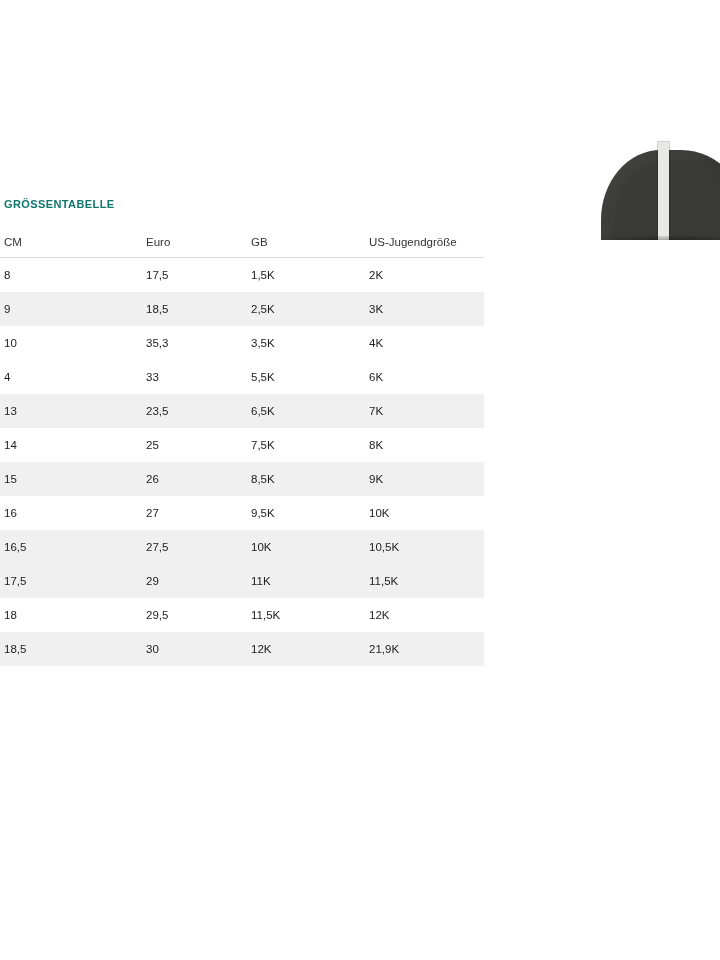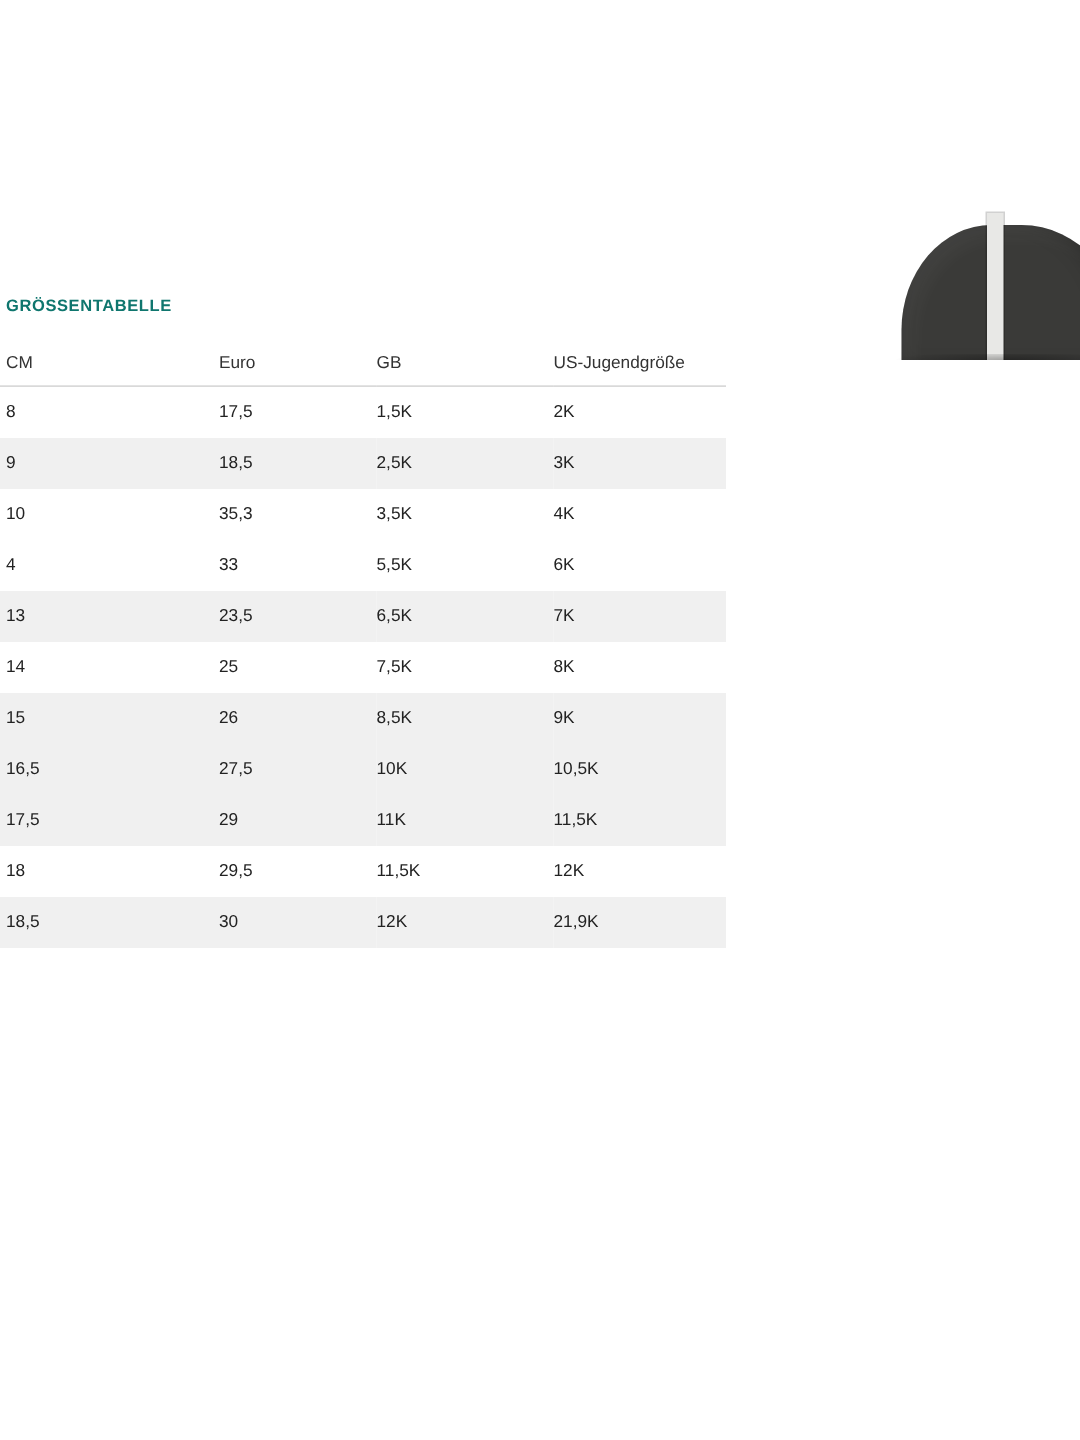--- a/index.html
+++ b/index.html
@@ -178,20 +178,26 @@
           <td>25</td>
           <td>7,5K</td>
           <td>8K</td>
         </tr>
         <tr class="alt">
           <td class="cell-pad-0">15</td>
           <td>26</td>
           <td>8,5K</td>
           <td>9K</td>
         </tr>
+        <tr>
+          <td class="cell-pad-0">16</td>
+          <td>27</td>
+          <td>9,5K</td>
+          <td>10K</td>
+        </tr>
         <tr class="alt">
           <td class="cell-pad-0">16,5</td>
           <td>27,5</td>
           <td>10K</td>
           <td>10,5K</td>
         </tr>
         <tr class="alt">
           <td class="cell-pad-0">17,5</td>
           <td>29</td>
           <td>11K</td>

